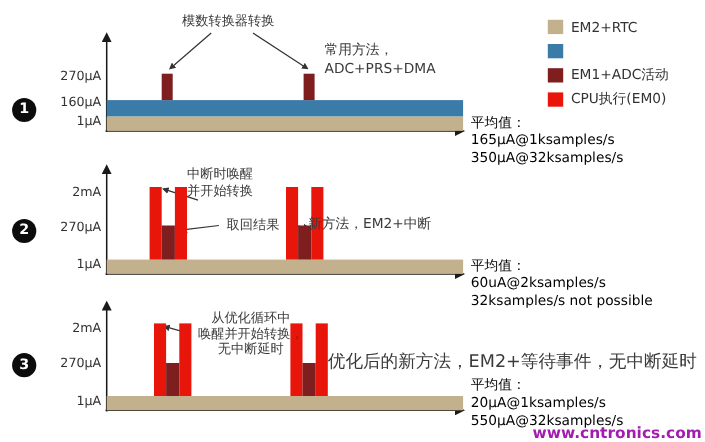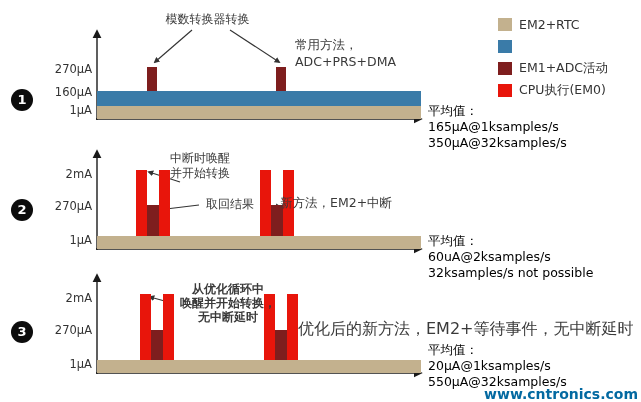--- a/index.html
+++ b/index.html
@@ -11,21 +11,21 @@
   .ylab{position:absolute;left:26px;width:66px;text-align:right;font-size:11.5px;color:#333;white-space:nowrap;}
   .txt{position:absolute;font-size:12px;color:#3a3a3a;line-height:15px;white-space:nowrap;}
   .center{text-align:center;}
   .right{}
   .method{font-size:12.5px;line-height:17px;color:#3a3a3a;}
   .avg{position:absolute;left:428px;font-size:12.5px;color:#000000;line-height:16px;white-space:nowrap;}
   .legend{position:absolute;left:482px;top:13px;}
   .legend-row{display:flex;align-items:center;height:22px;padding-left:16px;}
   .swatch{width:14px;height:13px;display:inline-block;margin-right:7px;flex:0 0 auto;}
   .legend-label{font-size:12.5px;color:#333;white-space:nowrap;}
-  .watermark{position:absolute;left:478px;top:386px;width:160px;text-align:right;font-size:14px;font-weight:bold;color:#0369a1;}
+  .watermark{position:absolute;left:478px;top:386px;width:160px;text-align:right;font-size:14px;font-weight:bold;color:#a21caf;}
 </style>
 </head>
 <body>
 
 <div id="canvas">
 
   <svg class="overlay" width="641" height="402" viewBox="0 0 641 402">
     <defs>
       <marker id="ah" viewBox="0 0 10 10" refX="7" refY="5" markerWidth="6.5" markerHeight="6.5" orient="auto">
         <path d="M0,0 L10,5 L0,10 z" fill="#1a1a1a"></path>
@@ -130,21 +130,21 @@
   <div class="ylab" style="top:357px;">1µA</div>
 
   <div class="bar" style="left: 97px; top: 360px; width: 324px; height: 13px; background-color: rgb(195, 177, 142);"></div>
   <div class="bar" style="left: 140px; top: 294px; width: 11px; height: 66px; background-color: rgb(232, 21, 11);"></div>
   <div class="bar" style="left: 151px; top: 330px; width: 12px; height: 30px; background-color: rgb(126, 30, 30);"></div>
   <div class="bar" style="left: 163px; top: 294px; width: 11px; height: 66px; background-color: rgb(232, 21, 11);"></div>
   <div class="bar" style="left: 264px; top: 294px; width: 11px; height: 66px; background-color: rgb(232, 21, 11);"></div>
   <div class="bar" style="left: 275px; top: 330px; width: 12px; height: 30px; background-color: rgb(126, 30, 30);"></div>
   <div class="bar" style="left: 287px; top: 294px; width: 11px; height: 66px; background-color: rgb(232, 21, 11);"></div>
 
-  <div class="txt center" style="left:170px;top:282px;width:116px;line-height:14px;font-weight:bold;">
+  <div class="txt center" style="left:170px;top:282px;width:116px;line-height:14px;">
     <div>从优化循环中</div>
     <div>唤醒并开始转换，</div>
     <div>无中断延时</div>
   </div>
 
   <div class="txt right method" style="left:298px;top:320px;width:340px;font-size:16px;">优化后的新方法，EM2+等待事件，无中断延时</div>
 
   <div class="avg" style="top:342px;">
     <div>平均值：</div>
     <div>20µA@1ksamples/s</div>

